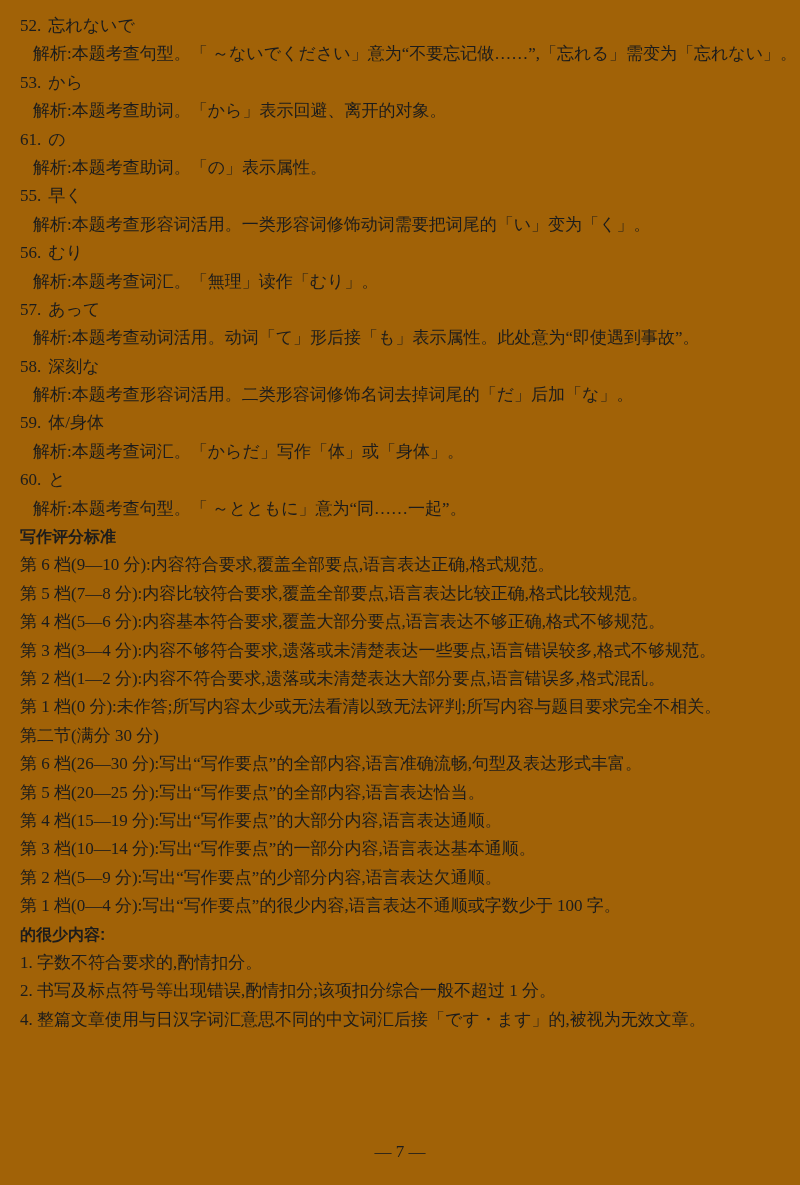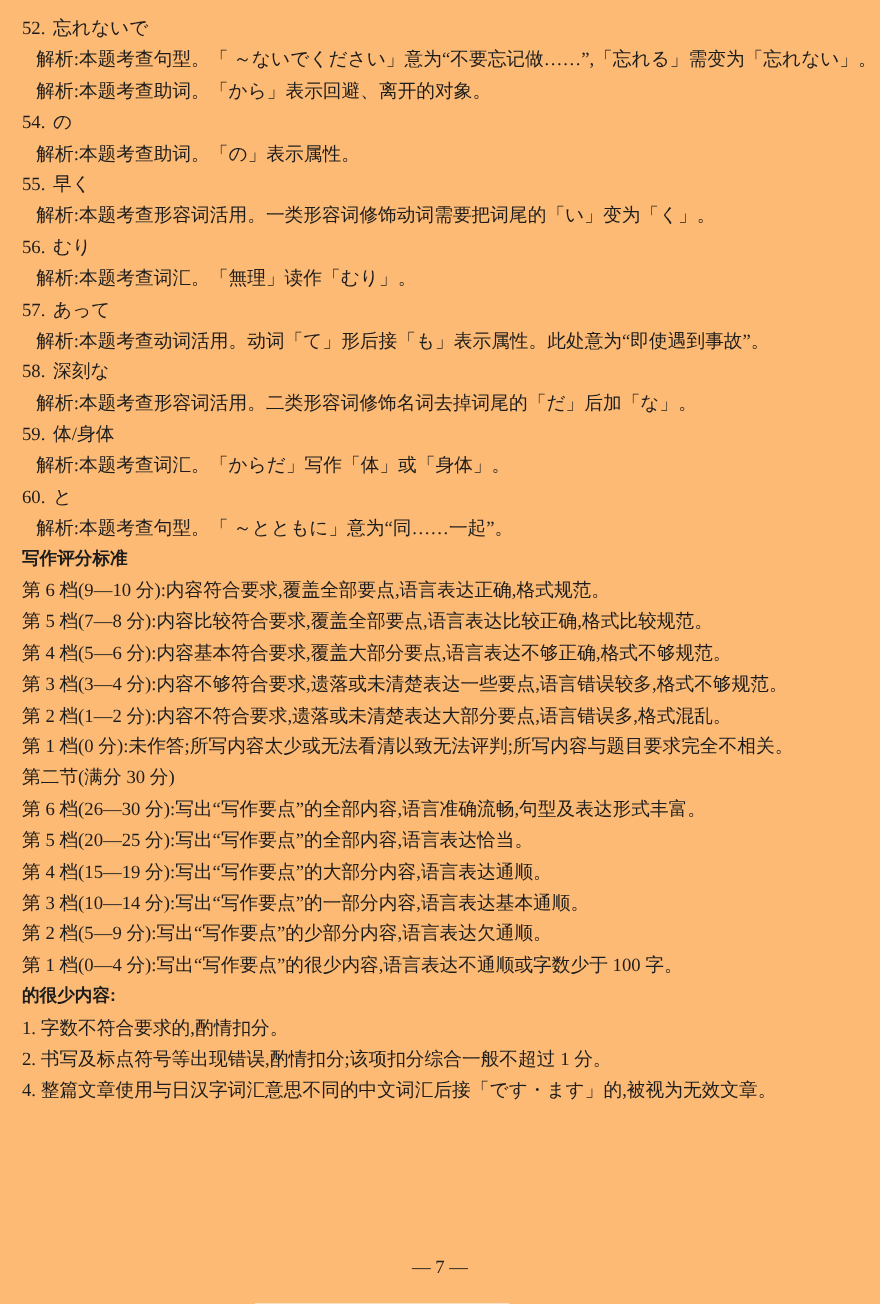--- a/index.html
+++ b/index.html
@@ -4,21 +4,21 @@
 <style>
   html, body {
     margin: 0;
     padding: 0;
     background: #ffffff;
   }
   .page {
     position: relative;
     width: 800px;
     height: 1185px;
-    background: #fdba74;
+    background: #a16207;
     color: #1c1c1c;
     font-family: "Liberation Serif", "DejaVu Serif", serif;
     font-size: 17px;
     overflow: hidden;
   }
   .content {
     padding-top: 12px;
   }
   .line {
     height: 28.4px;
@@ -49,22 +49,23 @@
 </style>
 </head>
 <body>
 
 <div class="page">
   <div class="content">
 
     <div id="items-container">
         <div class="line item-line"><span class="item-number">52.</span><span class="item-term">忘れないで</span></div>
         <div class="line analysis-line">解析:本题考查句型。「 ～ないでください」意为“不要忘记做……”,「忘れる」需变为「忘れない」。</div>
+        <div class="line item-line"><span class="item-number">53.</span><span class="item-term">から</span></div>
         <div class="line analysis-line">解析:本题考查助词。「から」表示回避、离开的对象。</div>
-        <div class="line item-line"><span class="item-number">54.</span><span class="item-term">の</span></div>
+        <div class="line item-line"><span class="item-number">61.</span><span class="item-term">の</span></div>
         <div class="line analysis-line">解析:本题考查助词。「の」表示属性。</div>
         <div class="line item-line"><span class="item-number">55.</span><span class="item-term">早く</span></div>
         <div class="line analysis-line">解析:本题考查形容词活用。一类形容词修饰动词需要把词尾的「い」变为「く」。</div>
         <div class="line item-line"><span class="item-number">56.</span><span class="item-term">むり</span></div>
         <div class="line analysis-line">解析:本题考查词汇。「無理」读作「むり」。</div>
         <div class="line item-line"><span class="item-number">57.</span><span class="item-term">あって</span></div>
         <div class="line analysis-line">解析:本题考查动词活用。动词「て」形后接「も」表示属性。此处意为“即使遇到事故”。</div>
         <div class="line item-line"><span class="item-number">58.</span><span class="item-term">深刻な</span></div>
         <div class="line analysis-line">解析:本题考查形容词活用。二类形容词修饰名词去掉词尾的「だ」后加「な」。</div>
         <div class="line item-line"><span class="item-number">59.</span><span class="item-term">体/身体</span></div>

